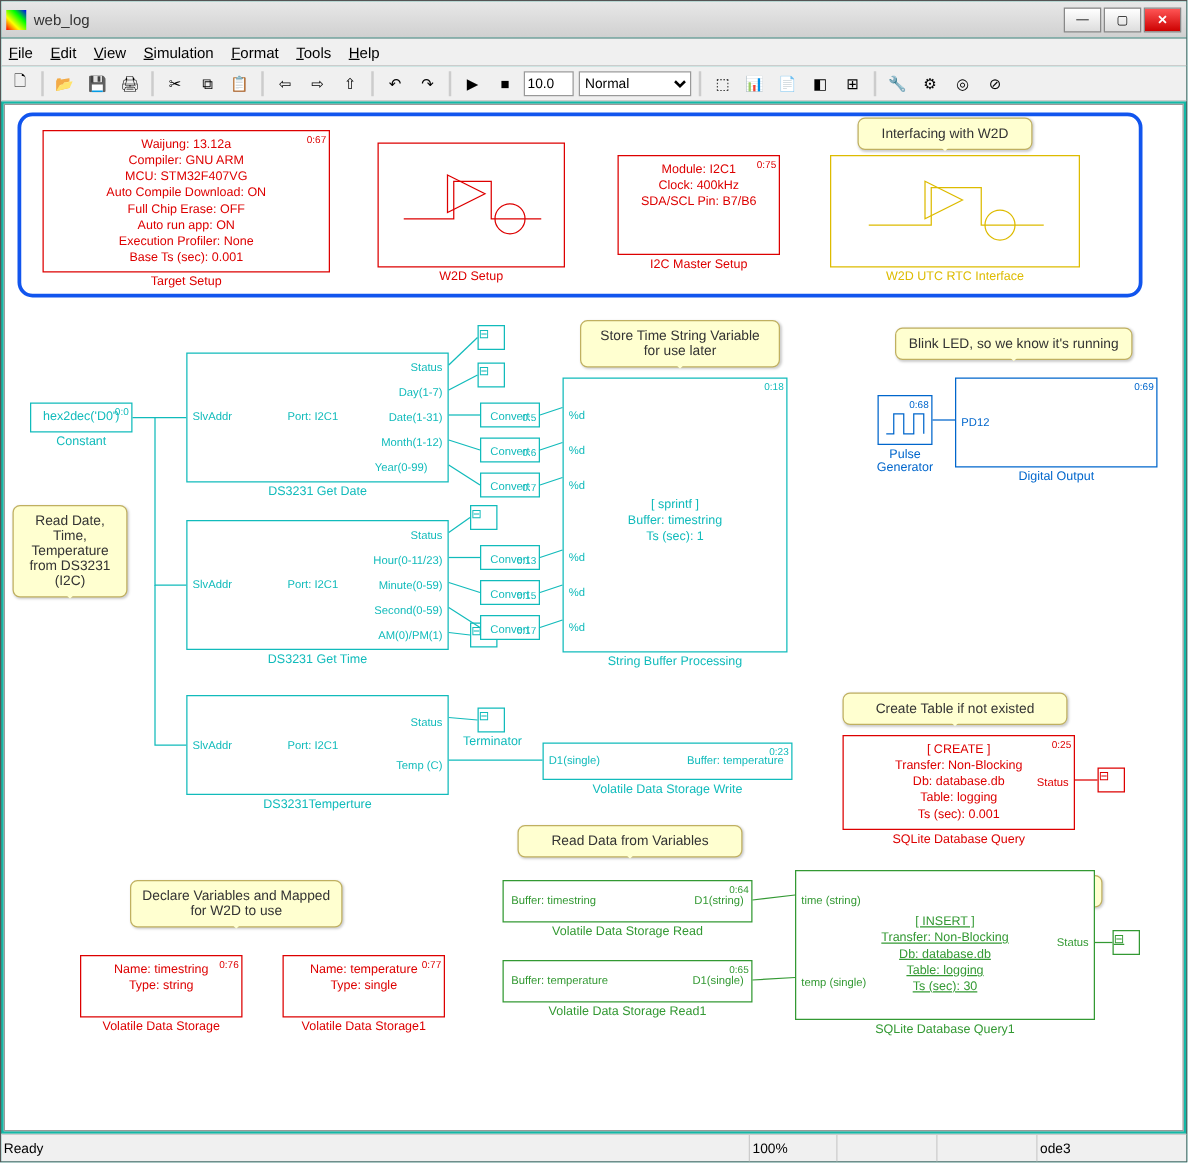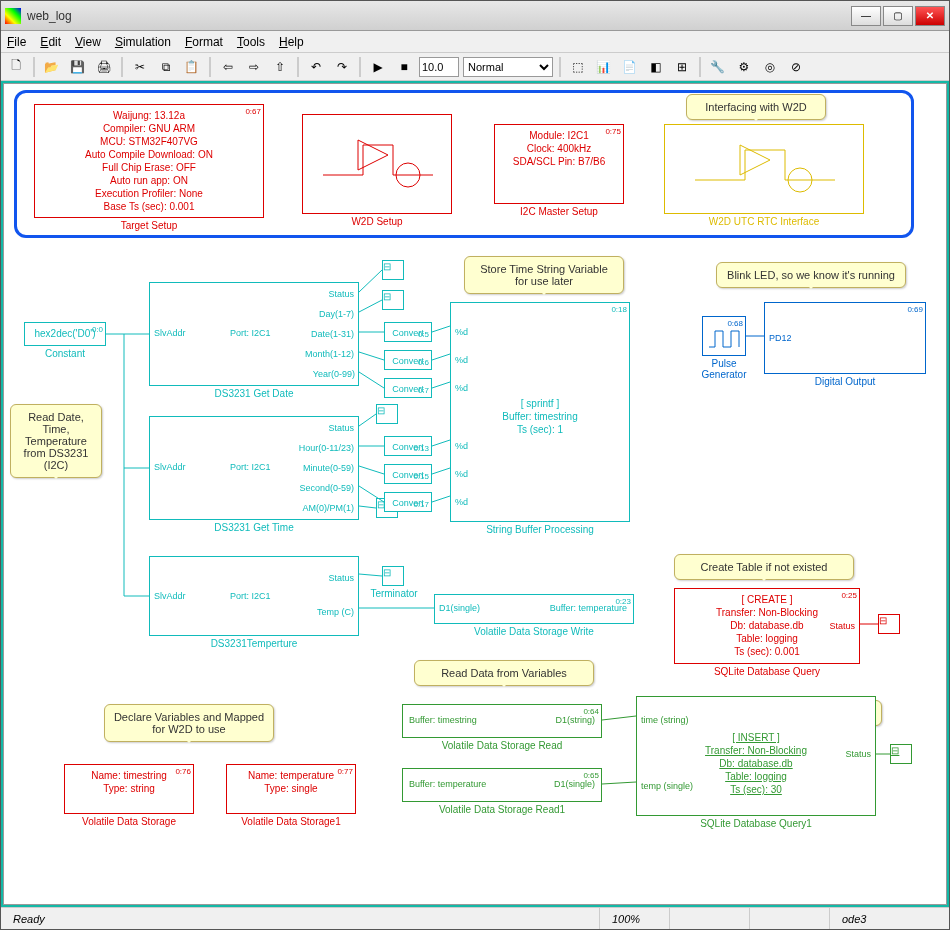--- a/index.html
+++ b/index.html
@@ -14,21 +14,21 @@
 .menubar { height: 22px; background: #f0f0f0; display: flex; align-items: center; padding: 0 6px; gap: 14px; border-bottom: 1px solid #ccc; font-size: 12px; }
 .menubar span { text-decoration: underline; text-decoration-color: transparent; }
 .menubar span::first-letter { text-decoration: underline; }
 .toolbar { height: 28px; background: #f0f0f0; display: flex; align-items: center; padding: 0 4px; gap: 4px; border-bottom: 1px solid #ccc; }
 .tbtn { width: 22px; height: 22px; border: 1px solid transparent; display: flex; align-items: center; justify-content: center; font-size: 12px; }
 .tdiv { width: 2px; height: 20px; background: #ccc; margin: 0 2px; }
 .tinput { width: 40px; height: 20px; border: 1px solid #999; background: #fff; font-size: 11px; padding: 0 2px; }
 .tselect { width: 90px; height: 20px; border: 1px solid #999; background: #fff; font-size: 11px; }
 .canvas { flex: 1; background: #fff; position: relative; margin: 2px; border: 1px solid #999; overflow: hidden; }
 .statusbar { height: 22px; background: #f0f0f0; display: flex; align-items: center; border-top: 1px solid #ccc; font-size: 11px; }
-.statusbar div { border-left: 1px solid #ccc; padding: 0 12px; height: 100%; display: flex; align-items: center; font-style: italic; }
+.statusbar div { border-left: 1px solid #ccc; padding: 0 2px; height: 100%; display: flex; align-items: center; }
 .block { position: absolute; border: 1px solid; background: #fff; font-size: 10px; }
 .block.red { border-color: #d00; color: #d00; }
 .block.blue { border-color: #06c; color: #06c; }
 .block.cyan { border-color: #1bb; color: #1bb; }
 .block.green { border-color: #393; color: #393; text-decoration: underline; }
 .block.yellow { border-color: #db0; color: #db0; }
 .block .badge { position: absolute; top: 2px; right: 2px; font-size: 8px; text-align: center; }
 .blabel { position: absolute; font-size: 10px; text-align: center; }
 .note { position: absolute; background: #ffffd0; border: 1px solid #c0b060; border-radius: 6px; padding: 6px 8px; font-size: 11px; color: #333; text-align: center; box-shadow: 1px 1px 2px rgba(0,0,0,.2); }
 .note::after { content: ""; position: absolute; bottom: -8px; left: 50%; margin-left: -6px; border: 6px solid transparent; border-top-color: #ffffd0; }
@@ -152,21 +152,21 @@
     </div>
     <div class="blabel" style="left:20px;top:264px;width:82px;color:#1bb">Constant</div>
 
     <div class="block cyan" style="left:145px;top:198px;width:210px;height:104px">
       <div style="position:absolute;left:4px;top:45px" class="port">SlvAddr</div>
       <div style="position:absolute;left:80px;top:45px" class="port">Port: I2C1</div>
       <div style="position:absolute;right:4px;top:6px" class="port">Status</div>
       <div style="position:absolute;right:4px;top:26px" class="port">Day(1-7)</div>
       <div style="position:absolute;right:4px;top:46px" class="port">Date(1-31)</div>
       <div style="position:absolute;right:4px;top:66px" class="port">Month(1-12)</div>
-      <div style="position:absolute;right:3px;top:86px" class="port">Year(0-99)</div>
+      <div style="position:absolute;right:16px;top:86px" class="port">Year(0-99)</div>
     </div>
     <div class="blabel" style="left:145px;top:304px;width:210px;color:#1bb">DS3231 Get Date</div>
 
     <div class="block cyan" style="left:145px;top:332px;width:210px;height:104px">
       <div style="position:absolute;left:4px;top:45px" class="port">SlvAddr</div>
       <div style="position:absolute;left:80px;top:45px" class="port">Port: I2C1</div>
       <div style="position:absolute;right:4px;top:6px" class="port">Status</div>
       <div style="position:absolute;right:4px;top:26px" class="port">Hour(0-11/23)</div>
       <div style="position:absolute;right:4px;top:46px" class="port">Minute(0-59)</div>
       <div style="position:absolute;right:4px;top:66px" class="port">Second(0-59)</div>

